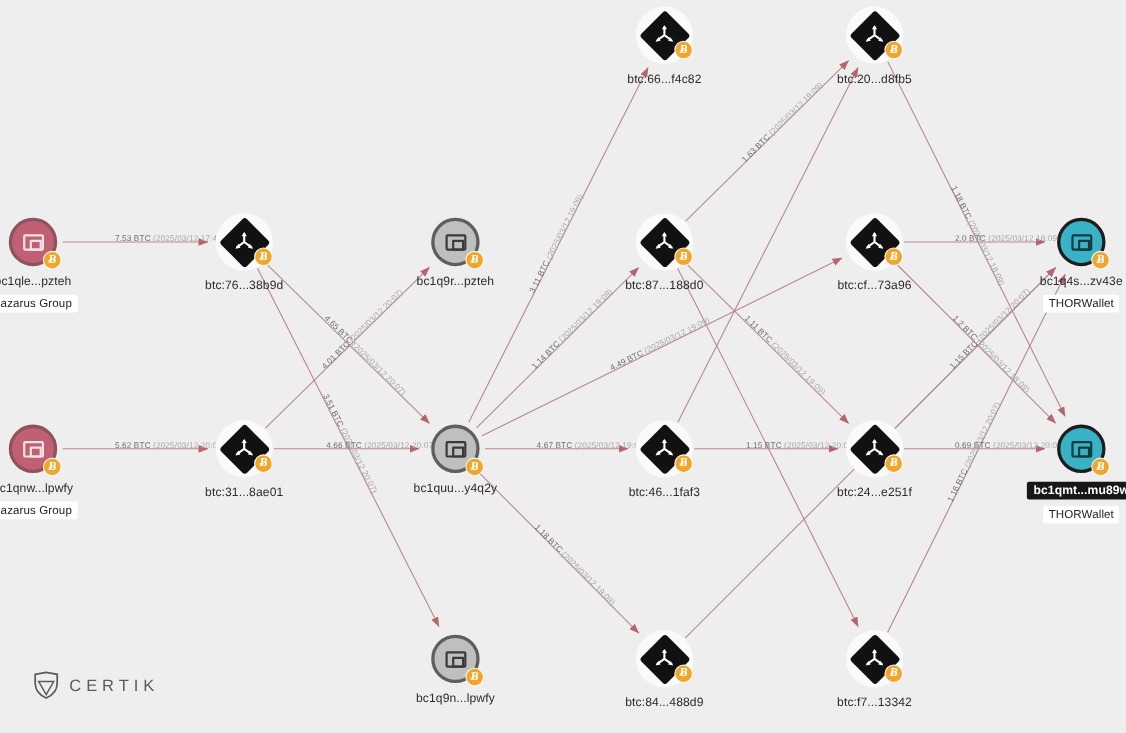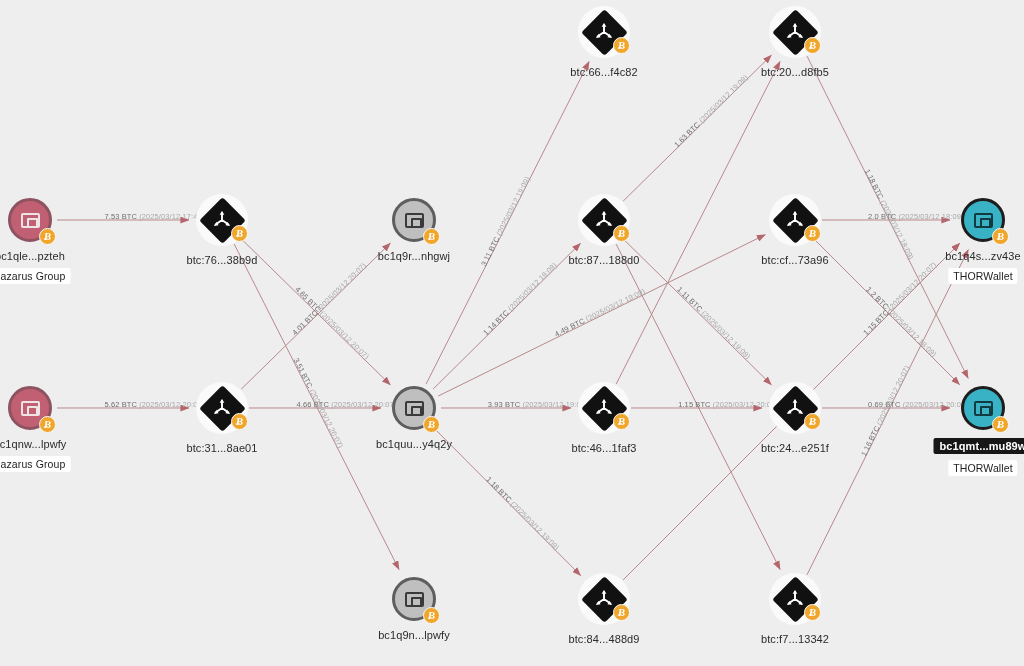--- a/index.html
+++ b/index.html
@@ -173,21 +173,21 @@
 
   <div id="edge-labels">
       <div class="edge-label" style="left: 104.52px; top: 214px; transform: rotate(0deg) translate(0px, -2px);"><span class="amt">7.53 BTC</span><span class="ts"> (2025/03/12 17:45)</span></div>
       <div class="edge-label" style="left: 104.52px; top: 402px; transform: rotate(0deg) translate(0px, -2px);"><span class="amt">5.62 BTC</span><span class="ts"> (2025/03/12 20:07)</span></div>
       <div class="edge-label" style="left: 296.52px; top: 402px; transform: rotate(0deg) translate(0px, -2px);"><span class="amt">4.66 BTC</span><span class="ts"> (2025/03/12 20:07)</span></div>
       <div class="edge-label" style="left: 294.978px; top: 285.458px; transform: rotate(44.3969deg) translate(0px, -2px);"><span class="amt">4.65 BTC</span><span class="ts"> (2025/03/12 20:07)</span></div>
       <div class="edge-label" style="left: 294.978px; top: 330.542px; transform: rotate(-44.3969deg) translate(0px, -2px);"><span class="amt">4.01 BTC</span><span class="ts"> (2025/03/12 20:07)</span></div>
       <div class="edge-label" style="left: 293.56px; top: 355.257px; transform: rotate(63.1334deg) translate(0px, -2px);"><span class="amt">3.51 BTC</span><span class="ts"> (2025/03/12 20:07)</span></div>
       <div class="edge-label" style="left: 484.835px; top: 261.82px; transform: rotate(-63.1917deg) translate(0px, -2px);"><span class="amt">3.11 BTC</span><span class="ts"> (2025/03/12 19:09)</span></div>
       <div class="edge-label" style="left: 486.239px; top: 330.522px; transform: rotate(-44.6969deg) translate(0px, -2px);"><span class="amt">1.14 BTC</span><span class="ts"> (2025/03/12 19:09)</span></div>
-      <div class="edge-label" style="left: 487.8px; top: 402px; transform: rotate(0deg) translate(0px, -2px);"><span class="amt">3.93 BTC</span><span class="ts"> (2025/03/12 19:09)</span></div>
+      <div class="edge-label" style="left: 487.8px; top: 402px; transform: rotate(0deg) translate(0px, -2px);"><span class="amt">4.67 BTC</span><span class="ts"> (2025/03/12 19:09)</span></div>
       <div class="edge-label" style="left: 486.208px; top: 474.588px; transform: rotate(45.1504deg) translate(0px, -2px);"><span class="amt">1.18 BTC</span><span class="ts"> (2025/03/12 19:09)</span></div>
       <div class="edge-label" style="left: 556.003px; top: 331.931px; transform: rotate(-26.2635deg) translate(0px, -2px);"><span class="amt">4.49 BTC</span><span class="ts"> (2025/03/12 19:09)</span></div>
       <div class="edge-label" style="left: 676.608px; top: 142.532px; transform: rotate(-44.5465deg) translate(0px, -2px);"><span class="amt">1.63 BTC</span><span class="ts"> (2025/03/12 19:09)</span></div>
       <div class="edge-label" style="left: 676.608px; top: 285.468px; transform: rotate(44.5465deg) translate(0px, -2px);"><span class="amt">1.11 BTC</span><span class="ts"> (2025/03/12 19:09)</span></div>
       <div class="edge-label" style="left: 678.16px; top: 402px; transform: rotate(0deg) translate(0px, -2px);"><span class="amt">1.15 BTC</span><span class="ts"> (2025/03/12 20:07)</span></div>
       <div class="edge-label" style="left: 868.08px; top: 214px; transform: rotate(0deg) translate(0px, -2px);"><span class="amt">2.0 BTC</span><span class="ts"> (2025/03/12 18:09)</span></div>
       <div class="edge-label" style="left: 865.095px; top: 166.19px; transform: rotate(63.4349deg) translate(0px, -2px);"><span class="amt">1.18 BTC</span><span class="ts"> (2025/03/12 18:09)</span></div>
       <div class="edge-label" style="left: 866.498px; top: 285.498px; transform: rotate(45deg) translate(0px, -2px);"><span class="amt">1.2 BTC</span><span class="ts"> (2025/03/12 18:09)</span></div>
       <div class="edge-label" style="left: 866.498px; top: 330.502px; transform: rotate(-45deg) translate(0px, -2px);"><span class="amt">1.15 BTC</span><span class="ts"> (2025/03/12 20:07)</span></div>
       <div class="edge-label" style="left: 868.08px; top: 402px; transform: rotate(0deg) translate(0px, -2px);"><span class="amt">0.69 BTC</span><span class="ts"> (2025/03/12 20:07)</span></div>
@@ -256,21 +256,21 @@
       <div class="node" style="left: 414px; top: 220px;">
         <div class="glyph">
           <div class="wallet gray">
             <div class="wallet-icon">
               <div class="body"></div>
               <div class="flap"></div>
             </div>
             <div class="btc-badge">Ƀ</div>
           </div>
         </div>
-        <div class="caption addr">bc1q9r...nhgwj</div>
+        <div class="caption addr">bc1q9r...pzteh</div>
       </div>
       <div class="node" style="left: 414px; top: 408px;">
         <div class="glyph">
           <div class="wallet gray">
             <div class="wallet-icon">
               <div class="body"></div>
               <div class="flap"></div>
             </div>
             <div class="btc-badge">Ƀ</div>
           </div>
@@ -438,14 +438,21 @@
               <div class="flap"></div>
             </div>
             <div class="btc-badge">Ƀ</div>
           </div>
         </div>
         <div class="caption addr selected">bc1qmt...mu89w</div>
         <div class="caption tag below-sel">THORWallet</div>
       </div>
     </div>
 
+  <div id="watermark">
+    <svg width="24" height="26" viewBox="0 0 24 26">
+      <path d="M2,3 L12,1.3 L22,3 L22,11 C22,18 17,22.5 12,24.6 C7,22.5 2,18 2,11 Z" fill="none" stroke="#3b3b3b" stroke-width="1.6"></path>
+      <path d="M5.2,9.6 L18.8,9.6 L12,21.4 Z" fill="none" stroke="#3b3b3b" stroke-width="1.4"></path>
+    </svg>
+    <span class="wm-text">CERTIK</span>
+  </div>
 
 </div>
 
 </body></html>

